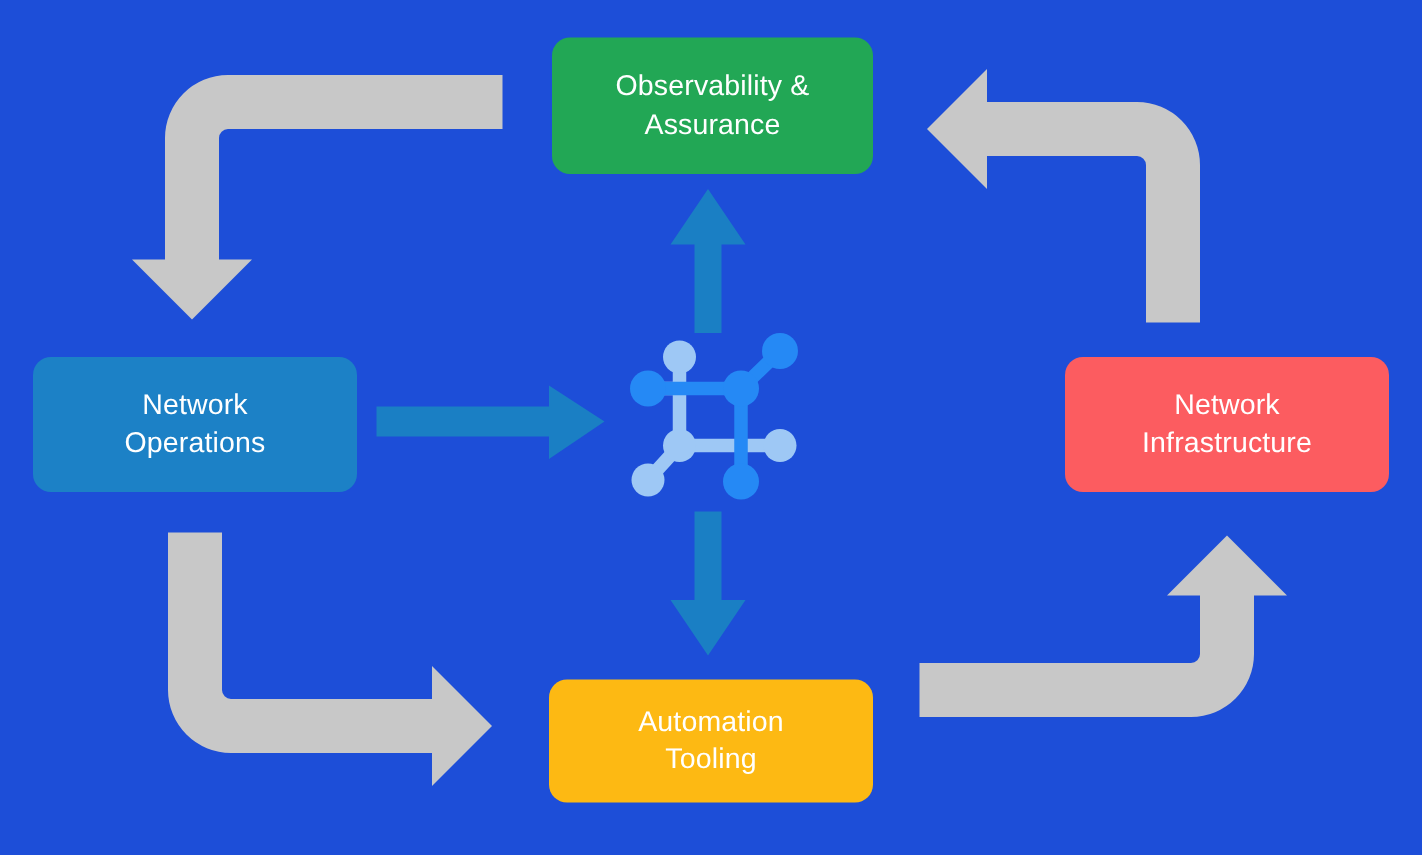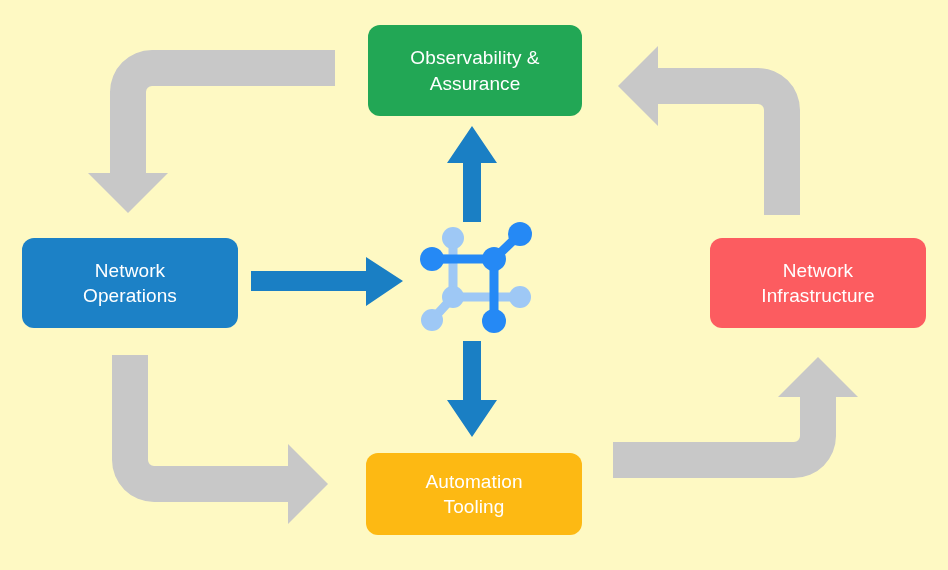--- a/index.html
+++ b/index.html
@@ -29,21 +29,21 @@
   #box-observability{left:368px;top:25px;width:214px;height:91px;}
   #box-operations   {left:22px; top:238px;width:216px;height:90px;}
   #box-infrastructure{left:710px;top:238px;width:216px;height:90px;}
   #box-automation   {left:366px;top:453px;width:216px;height:82px;}
 
   .icon-wrap{position:absolute;left:418px;top:215px;width:124px;height:124px;z-index:4;}
 </style>
 </head>
 <body>
 
-<div id="stage" style="background-color: #fef9c3; text-decoration: underline;">
+<div id="stage" style="background-color: #1d4ed8; text-decoration: underline;">
 
   <svg class="layer" viewBox="0 0 948 570">
 
     <path fill="#c8c8c8" d="M335,50 L152,50 A42,42 0 0 0 110,92 L110,173 L88,173 L128,213 L168,173 L146,173 L146,92
              A6,6 0 0 1 152,86 L335,86 Z"></path>
 
     <path fill="#c8c8c8" d="M112,355 L112,460 A42,42 0 0 0 154,502 L288,502 L288,524 L328,484 L288,444 L288,466
              L154,466 A6,6 0 0 1 148,460 L148,355 Z"></path>
 
     <path fill="#c8c8c8" d="M613,478 L794,478 A42,42 0 0 0 836,436 L836,397 L858,397 L818,357 L778,397 L800,397

